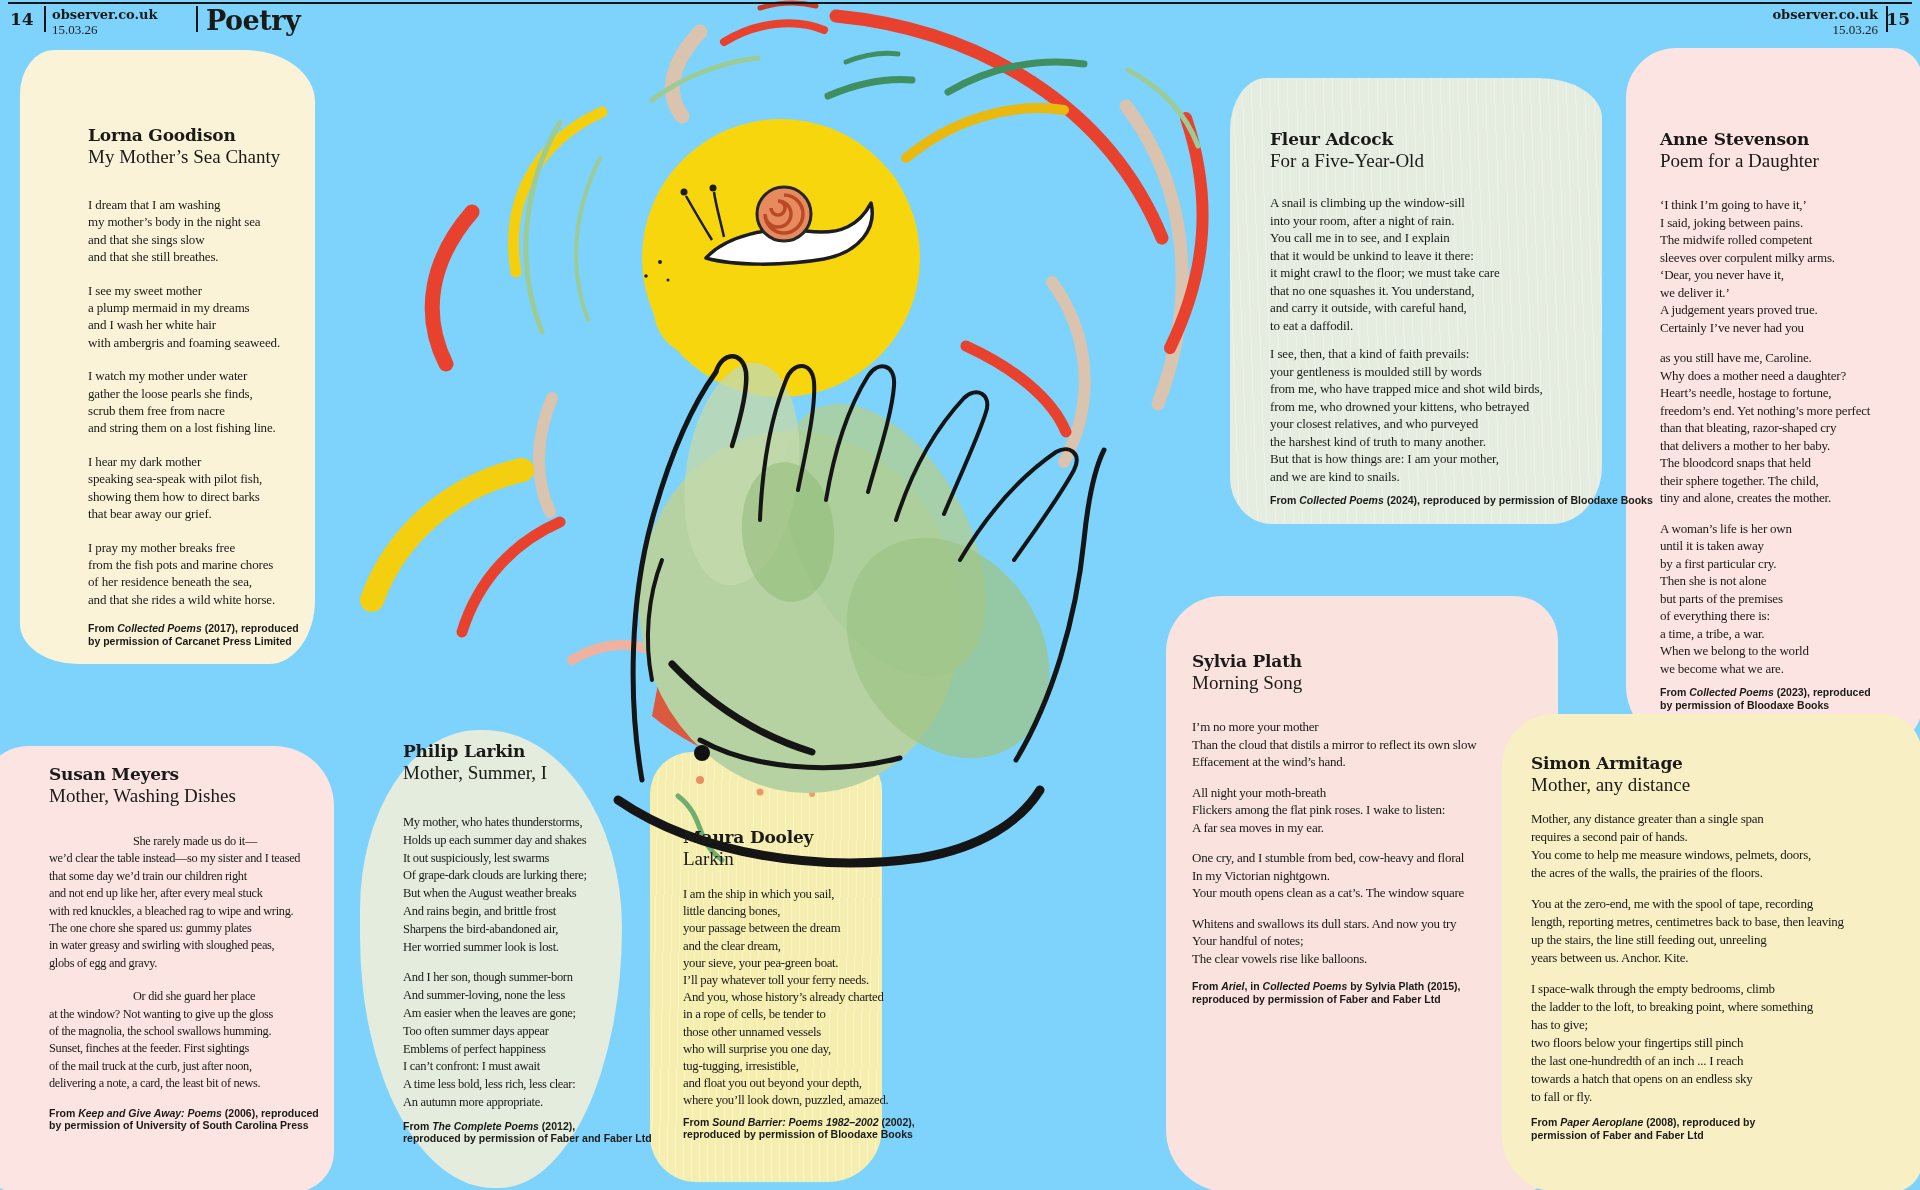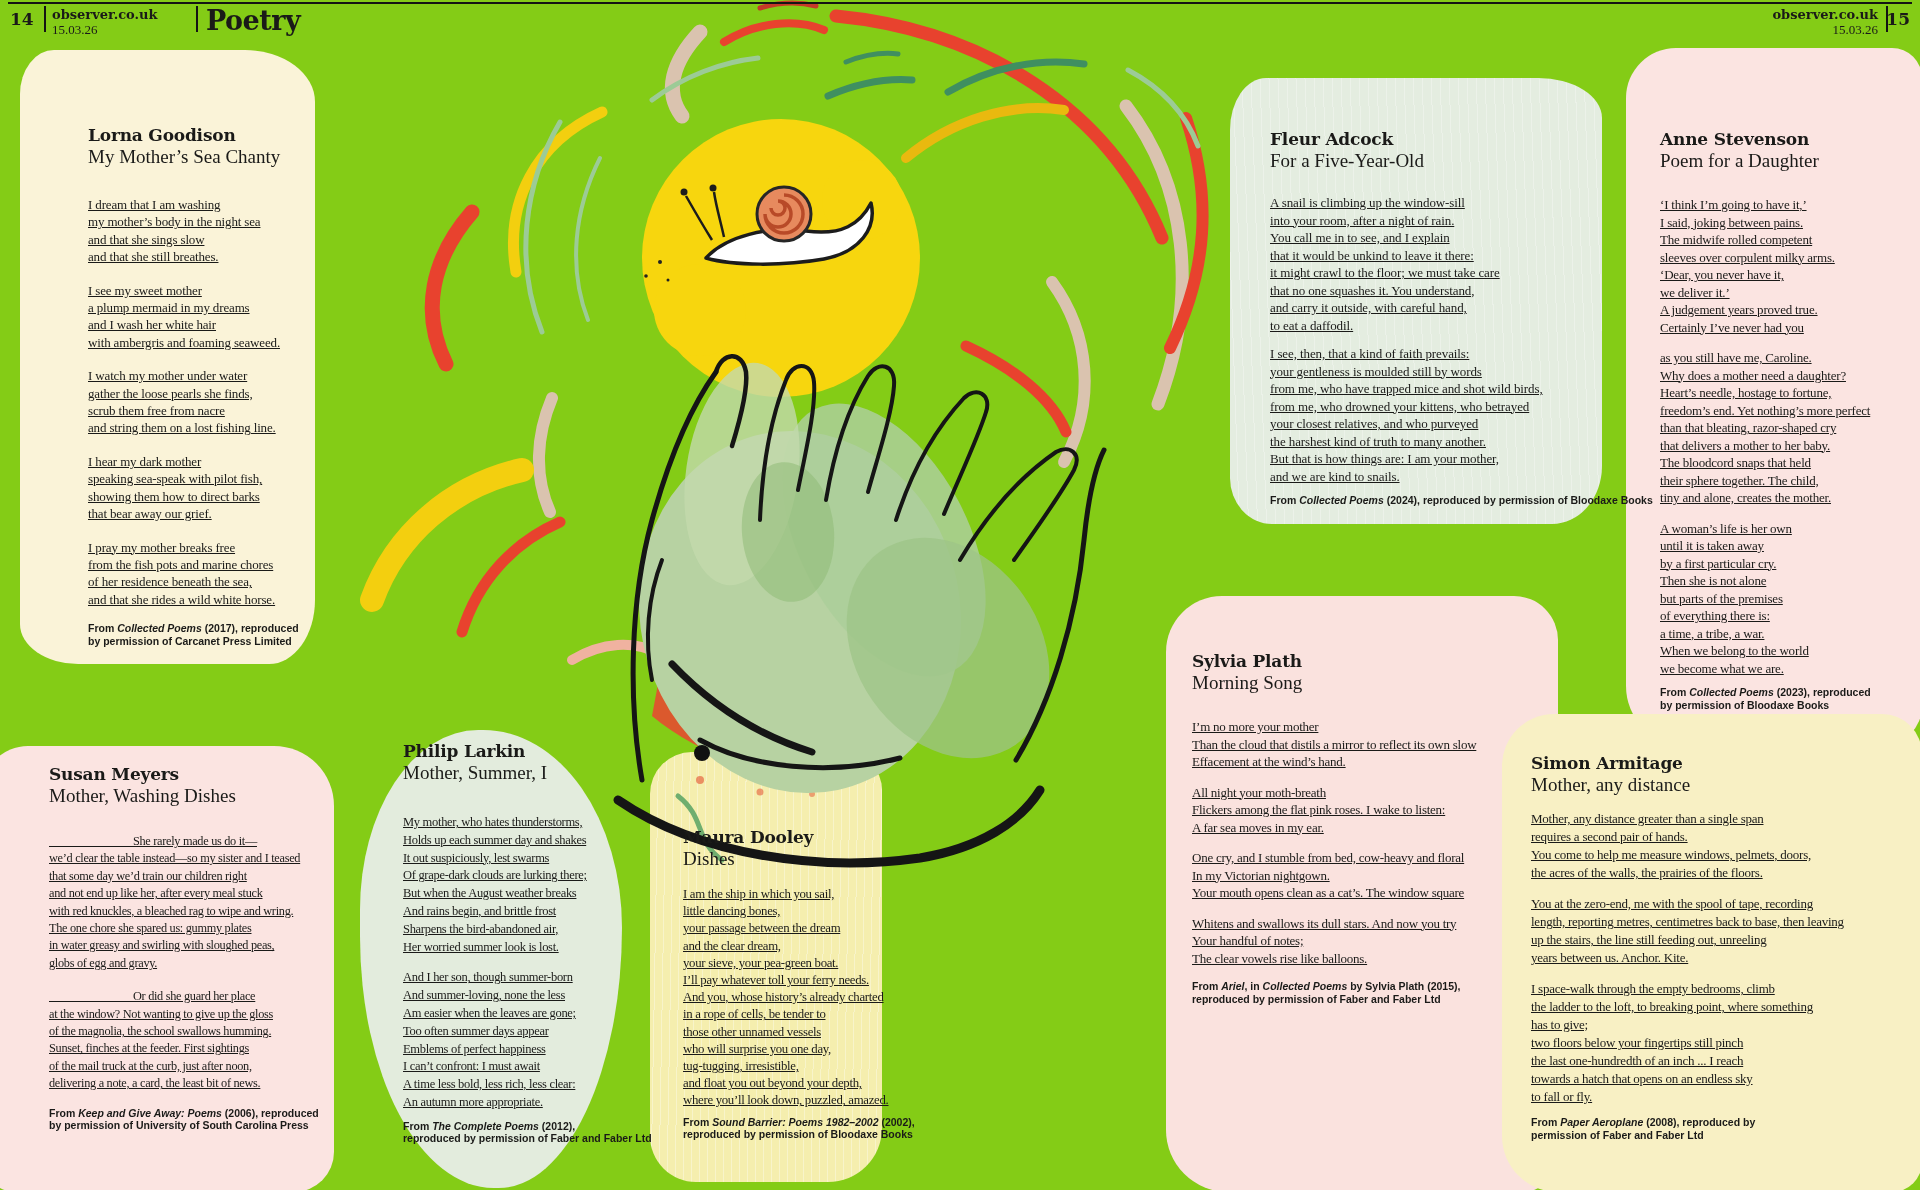--- a/index.html
+++ b/index.html
@@ -1,16 +1,16 @@
 <!DOCTYPE html>
 <html><head>
 <meta charset="utf-8">
 <style>
   html,body{margin:0;padding:0;background:#ffffff;}
-  #page{position:relative;width:1920px;height:1190px;background:#84cc16;overflow:hidden;
+  #page{position:relative;width:1920px;height:1190px;background:#7dd3fc;overflow:hidden;
         font-family:"Liberation Serif",serif;color:#1a1a18;}
 
   
   .toprule{position:absolute;left:8px;right:8px;top:2px;height:2px;background:#141414;z-index:3;}
   .folio{position:absolute;z-index:3;}
   .folio-num{font:700 17px/20px "DejaVu Serif",serif;}
   .folio-site{font:700 13px/15px "DejaVu Serif",serif;}
   .folio-date{font:400 13px/15px "Liberation Serif",serif;}
   .vrule{position:absolute;top:6px;width:2px;height:26px;background:#141414;z-index:3;}
   #masthead{position:absolute;left:206px;top:6px;z-index:3;font:700 27px/30px "DejaVu Serif",serif;letter-spacing:-0.5px;}
@@ -37,21 +37,21 @@
     border-radius:52px 40px 30px 56px;}
 
   
   #art{position:absolute;left:0;top:0;z-index:1;pointer-events:none;}
 
   
   .poem{position:absolute;z-index:2;}
   .author{font:700 17px/22px "DejaVu Serif",serif;letter-spacing:-0.2px;}
   .ptitle{font:400 19px/22px "Liberation Serif",serif;}
   .pbody .line{white-space:pre;font-size:12.8px;letter-spacing:-0.15px;line-height:17.4px;}
-  .stanza{margin-bottom:14px;text-decoration:underline;}
+  .stanza{margin-bottom:14px;}
   .attr{font:700 10.5px/12.5px "Liberation Sans",sans-serif;white-space:pre-line;}
   .attr .it{font-style:italic;}
 
   #poem-goodison{left:88px;top:124px;}   #poem-goodison .pbody{margin-top:28px;}
   #poem-goodison .pbody .line{font-size:13px;} #poem-goodison .stanza{margin-bottom:16px;}
   #poem-goodison .attr{margin-top:-2px;}
 
   #poem-meyers{left:49px;top:763px;}     #poem-meyers .pbody{margin-top:26px;}
   #poem-meyers .pbody .line{font-size:12.3px;letter-spacing:-0.3px;}
   #poem-meyers .stanza{margin-bottom:16px;} #poem-meyers .attr{margin-top:-2px;}
@@ -280,21 +280,21 @@
           <div class="line">A time less bold, less rich, less clear:</div>
           <div class="line">An autumn more appropriate.</div>
         </div>
       </div>
     <div class="attr"><span>From </span><span class="it">The Complete Poems</span><span> (2012),
 reproduced by permission of Faber and Faber Ltd</span></div>
   </div>
 
   <div class="poem" id="poem-dooley">
     <div class="author">Maura Dooley</div>
-    <div class="ptitle">Dishes</div>
+    <div class="ptitle">Larkin</div>
     <div class="pbody">
         <div class="stanza">
           <div class="line">I am the ship in which you sail,</div>
           <div class="line">little dancing bones,</div>
           <div class="line">your passage between the dream</div>
           <div class="line">and the clear dream,</div>
           <div class="line">your sieve, your pea-green boat.</div>
           <div class="line">I’ll pay whatever toll your ferry needs.</div>
           <div class="line">And you, whose history’s already charted</div>
           <div class="line">in a rope of cells, be tender to</div>

